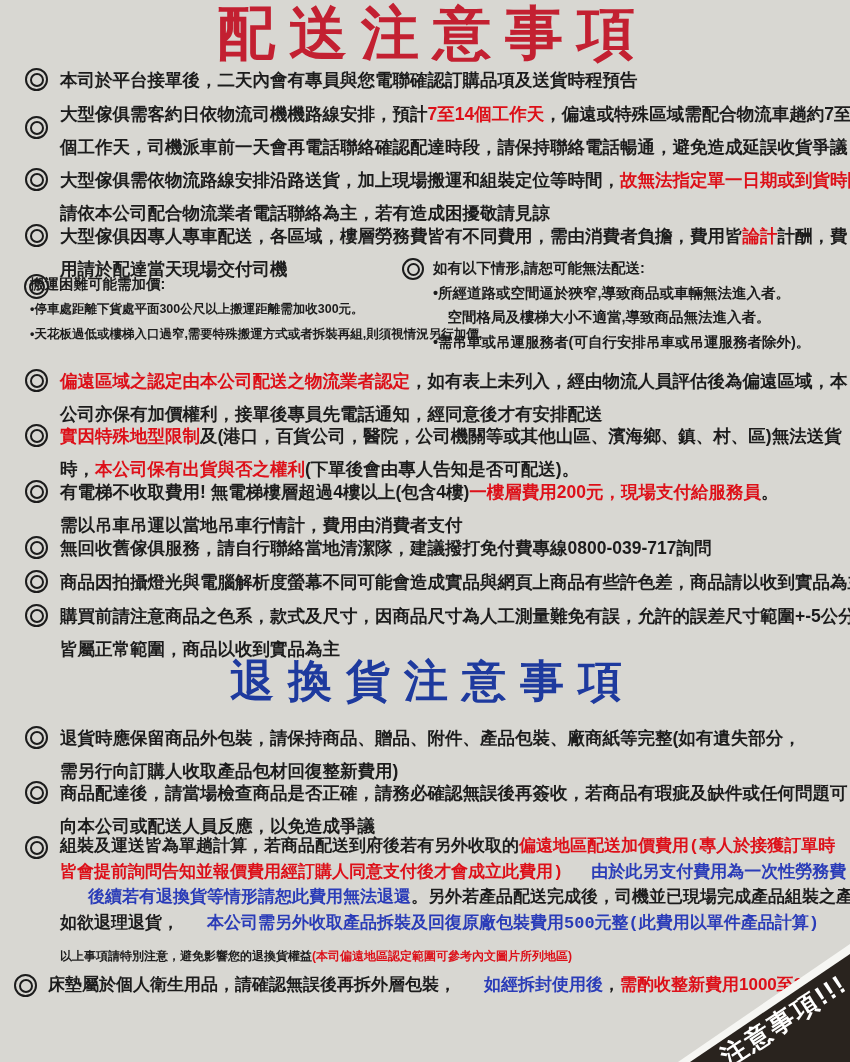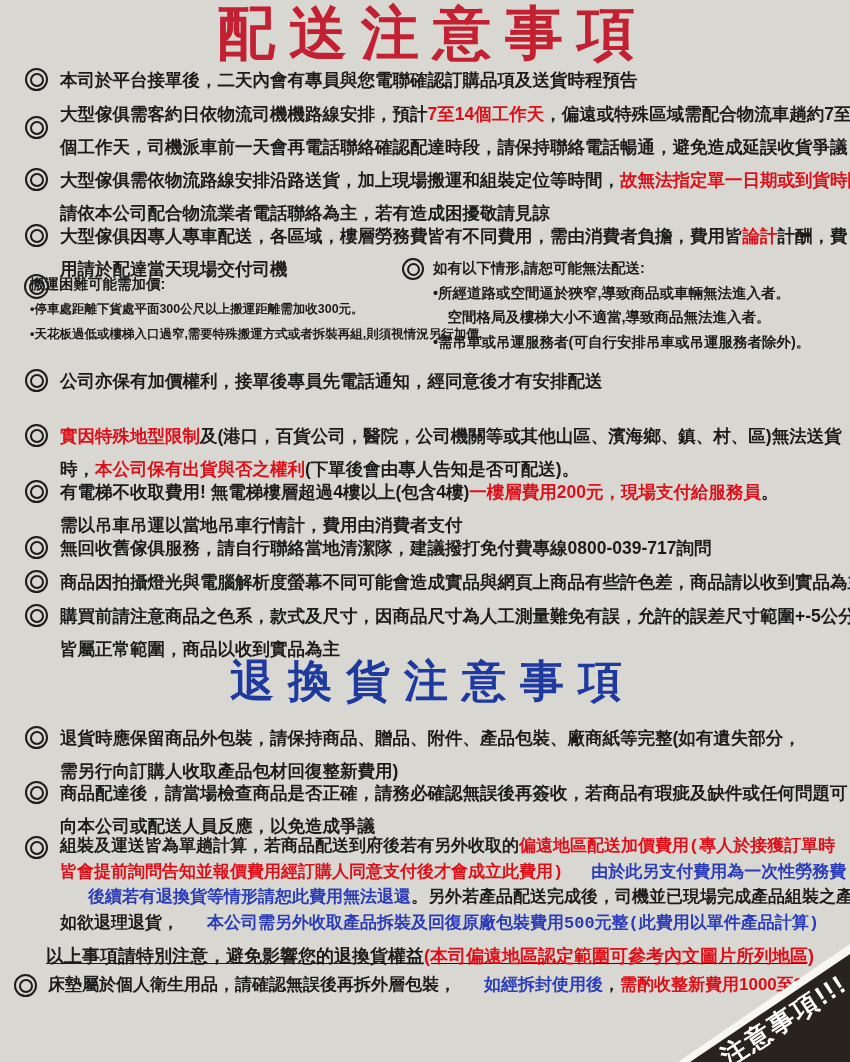--- a/index.html
+++ b/index.html
@@ -35,21 +35,21 @@
   .col-left{width:400px;}
   .col-left .bullet{left:24px;top:2px;width:25px;height:25px;}
   .col-left .txt{margin-left:30px;font-size:12.5px;line-height:25px;}
   .col-left .line:first-child{font-size:14.5px;}
   .col-right{left:398px;width:452px;}
   .col-right .bullet{left:4px;top:2px;width:22px;height:22px;border-width:2px;}
   .col-right .bullet::after{inset:2.5px;}
   .col-right .txt{margin-left:35px;font-size:14.5px;line-height:24.5px;}
   
   .tight .txt{font-size:17px;line-height:25.5px;font-family:Liberation Mono, monospace;}
-  .no-bullet .txt{margin-left:46px;font-size:18px;line-height:25px;text-decoration:underline;}
+  .no-bullet .txt{margin-left:60px;font-size:12px;line-height:25px;}
   
   .ribbon-edge{position:absolute;right:0;bottom:0;width:172px;height:118px;
     background:#f6f6f3;clip-path:polygon(100% 0,0 100%,100% 100%);}
   .ribbon{position:absolute;right:0;bottom:0;width:160px;height:108px;
     background:var(--ribbon);clip-path:polygon(100% 0,0 100%,100% 100%);}
   .ribbon-label{position:absolute;right:-14px;bottom:24px;width:100%;text-align:center;
     transform:rotate(-33deg);color:var(--ribbon-ink);font-size:26px;letter-spacing:2px;white-space:nowrap;}
 </style>
 </head>
 <body>
@@ -100,20 +100,21 @@
         <div class="line"><span class="seg-k">如有以下情形,請恕可能無法配送:</span></div>
         <div class="line"><span class="seg-k">•所經道路或空間逼於狹窄,導致商品或車輛無法進入者。</span></div>
         <div class="line"><span class="seg-k">　空間格局及樓梯大小不適當,導致商品無法進入者。</span></div>
         <div class="line"><span class="seg-k">•需吊車或吊運服務者(可自行安排吊車或吊運服務者除外)。</span></div>
       </div>
   </div>
 
   <div class="item" style="top:365px">
     <span class="bullet"></span>
       <div class="txt">
+        <div class="line"><span class="seg-r">偏遠區域之認定由本公司配送之物流業者認定</span><span class="seg-k">，如有表上未列入，經由物流人員評估後為偏遠區域，本</span></div>
         <div class="line"><span class="seg-k">公司亦保有加價權利，接單後專員先電話通知，經同意後才有安排配送</span></div>
       </div>
   </div>
   <div class="item" style="top:420px">
     <span class="bullet"></span>
       <div class="txt">
         <div class="line"><span class="seg-r">實因特殊地型限制</span><span class="seg-k">及(港口，百貨公司，醫院，公司機關等或其他山區、濱海鄉、鎮、村、區)無法送貨</span></div>
         <div class="line"><span class="seg-k">時，</span><span class="seg-r">本公司保有出貨與否之權利</span><span class="seg-k">(下單後會由專人告知是否可配送)。</span></div>
       </div>
   </div>

